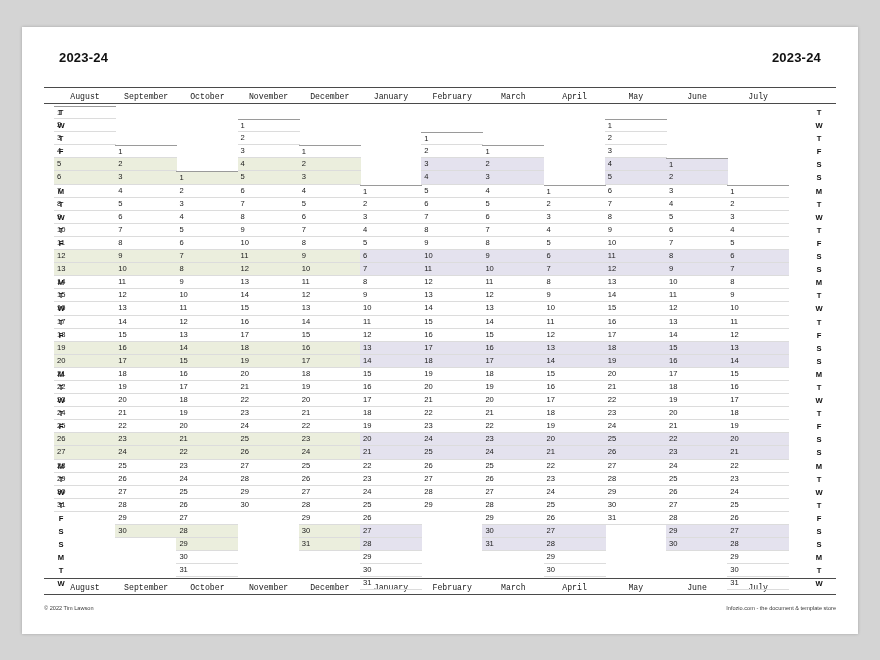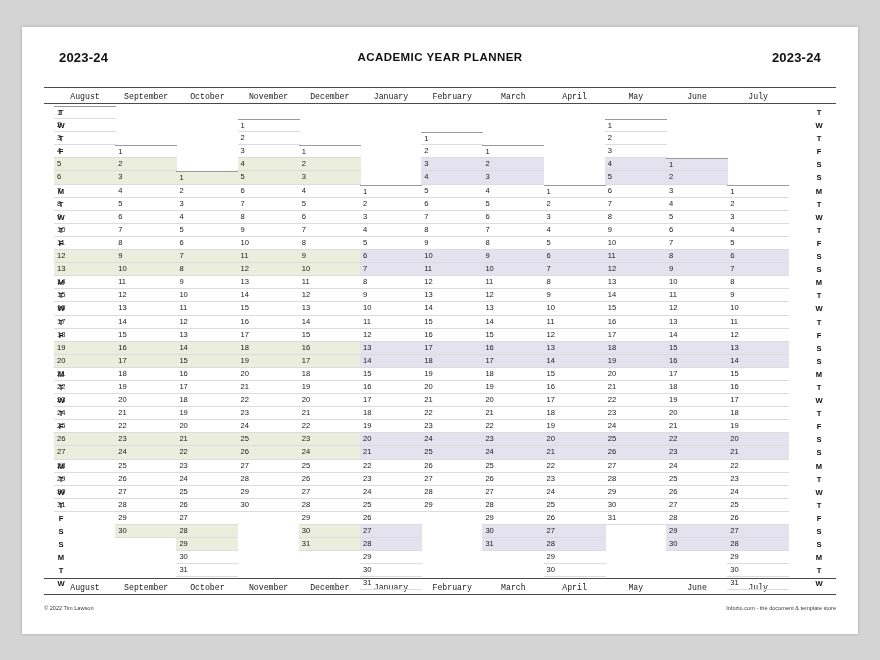--- a/index.html
+++ b/index.html
@@ -98,21 +98,20 @@
   #fnote-left  { left: 0; }
   #fnote-right { right: 0; }
 </style>
 </head>
 <body>
 
 <div id="page">
 
   <div id="header">
     <div class="yr" id="yr-left">2023-24</div>
-    <div id="title">ACADEMIC YEAR PLANNER</div>
     <div class="yr" id="yr-right">2023-24</div>
   </div>
 
   <div class="monthbar" id="monthbar-top">
       <div class="mcell" style="left: 0px; width: 82px;">August</div>
       <div class="mcell" style="left: 61.2px; width: 82px;">September</div>
       <div class="mcell" style="left: 122.4px; width: 82px;">October</div>
       <div class="mcell" style="left: 183.6px; width: 82px;">November</div>
       <div class="mcell" style="left: 244.8px; width: 82px;">December</div>
       <div class="mcell" style="left: 306px; width: 82px;">January</div>

